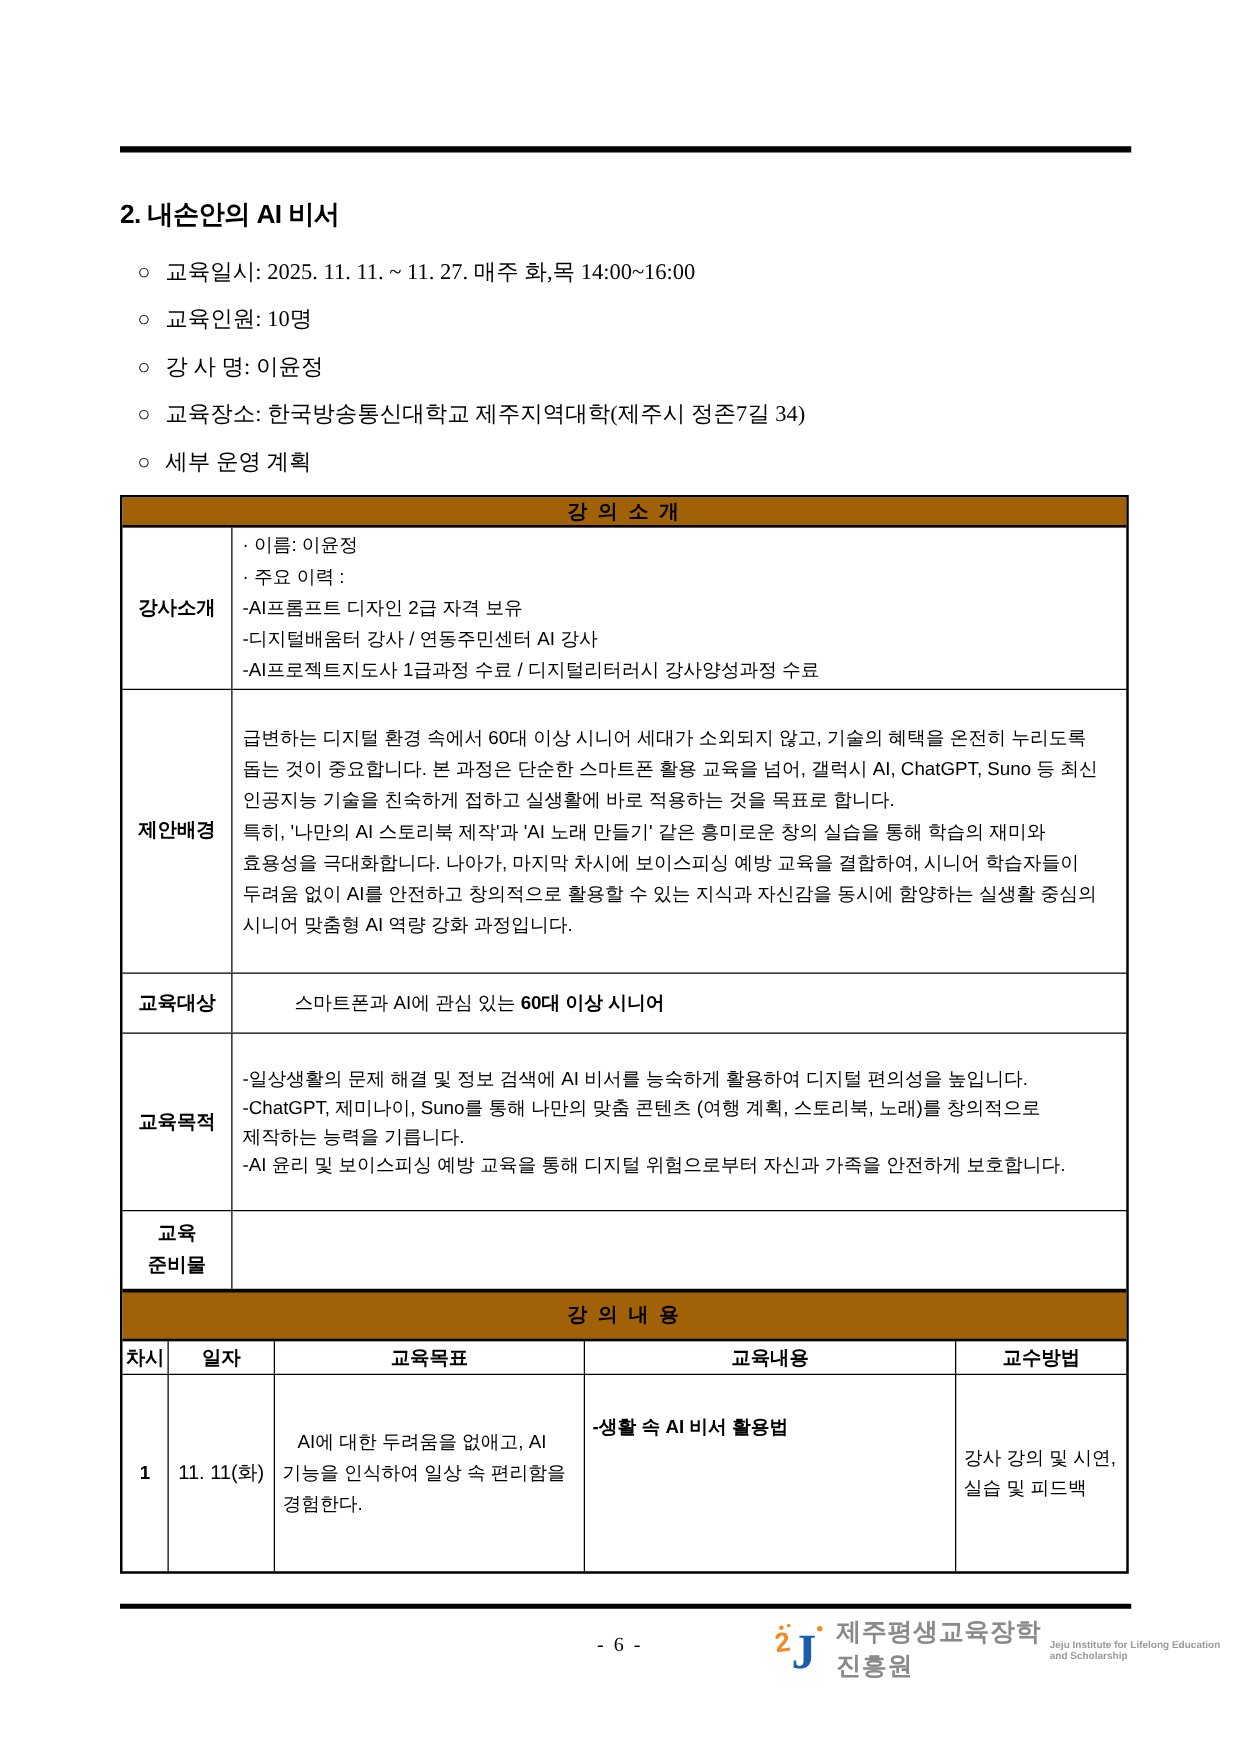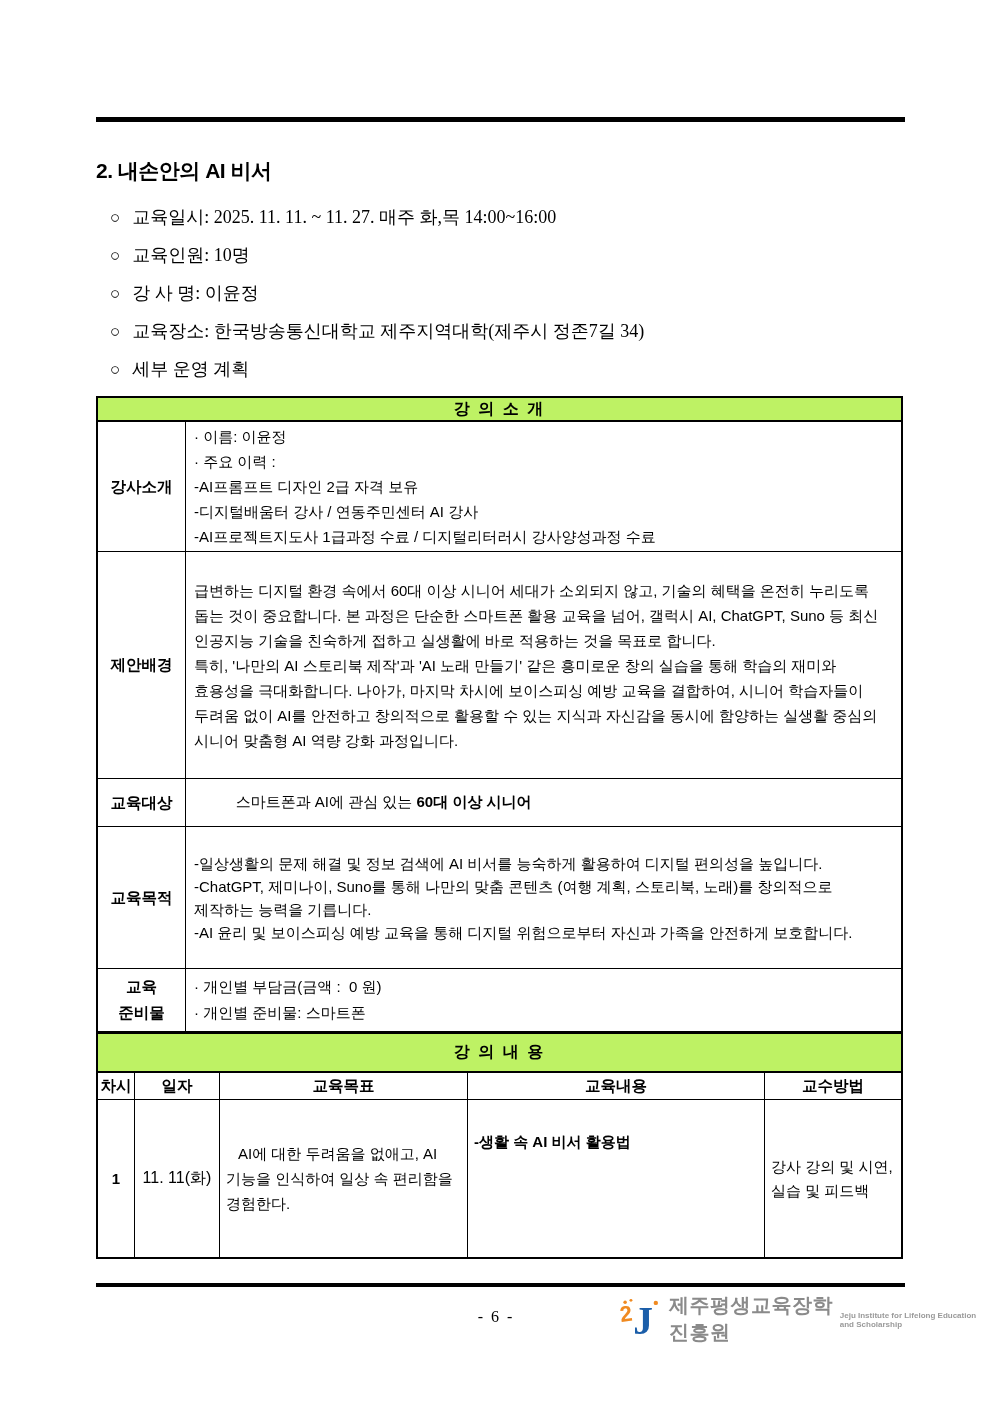--- a/index.html
+++ b/index.html
@@ -32,21 +32,21 @@
   .bullet { display:flex; align-items:baseline; margin-bottom:16px; height:22px; }
   .bullet .marker { font-size:17px; margin-right:12px; }
 
   
   .tbl {
     position:absolute; left:96px; top:396px; width:807px;
     border:2px solid #000;
     font-size:15px;
   }
   .band-header {
-    height:24px; background:#bef264;
+    height:24px; background:#a16207;
     border-bottom:2px solid #000;
     display:flex; align-items:center; justify-content:center;
     font-weight:bold; font-size:16px; letter-spacing:2px;
   }
   .band-header.second { border-top:2px solid #000; height:41px; }
   .trow { display:flex; border-bottom:1px solid #000; }
   .trow:last-child { border-bottom:none; }
   .label-cell {
     flex:0 0 88px; width:88px;
     border-right:1px solid #000;
@@ -174,22 +174,20 @@
     <div class="trow h-purpose">
       <div class="label-cell">교육목적</div>
       <div class="content-cell">-일상생활의 문제 해결 및 정보 검색에 AI 비서를 능숙하게 활용하여 디지털 편의성을 높입니다.
 -ChatGPT, 제미나이, Suno를 통해 나만의 맞춤 콘텐츠 (여행 계획, 스토리북, 노래)를 창의적으로 제작하는 능력을 기릅니다.
 -AI 윤리 및 보이스피싱 예방 교육을 통해 디지털 위험으로부터 자신과 가족을 안전하게 보호합니다.</div>
     </div>
 
     <div class="trow h-materials">
       <div class="label-cell">교육
 준비물</div>
-      <div class="content-cell">· 개인별 부담금(금액 :  0 원)
-· 개인별 준비물: 스마트폰</div>
     </div>
 
     <div class="band-header second">강 의 내 용</div>
 
     <div class="cols-header">
       <div class="c-session">차시</div>
       <div class="c-date">일자</div>
       <div class="c-objective">교육목표</div>
       <div class="c-content">교육내용</div>
       <div class="c-method">교수방법</div>

